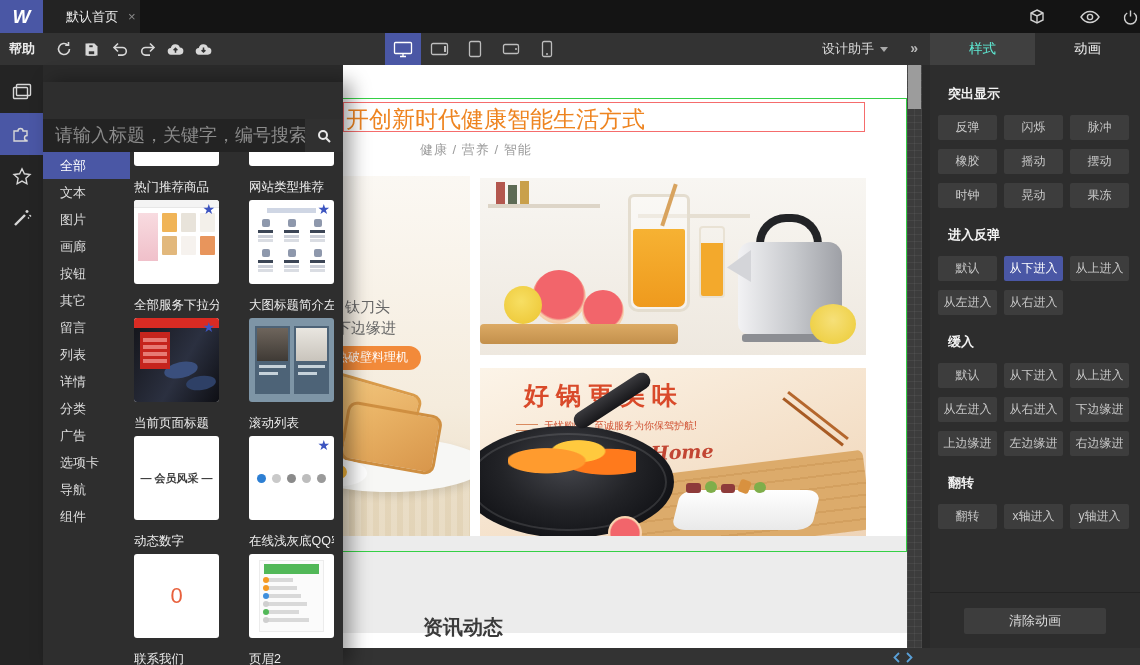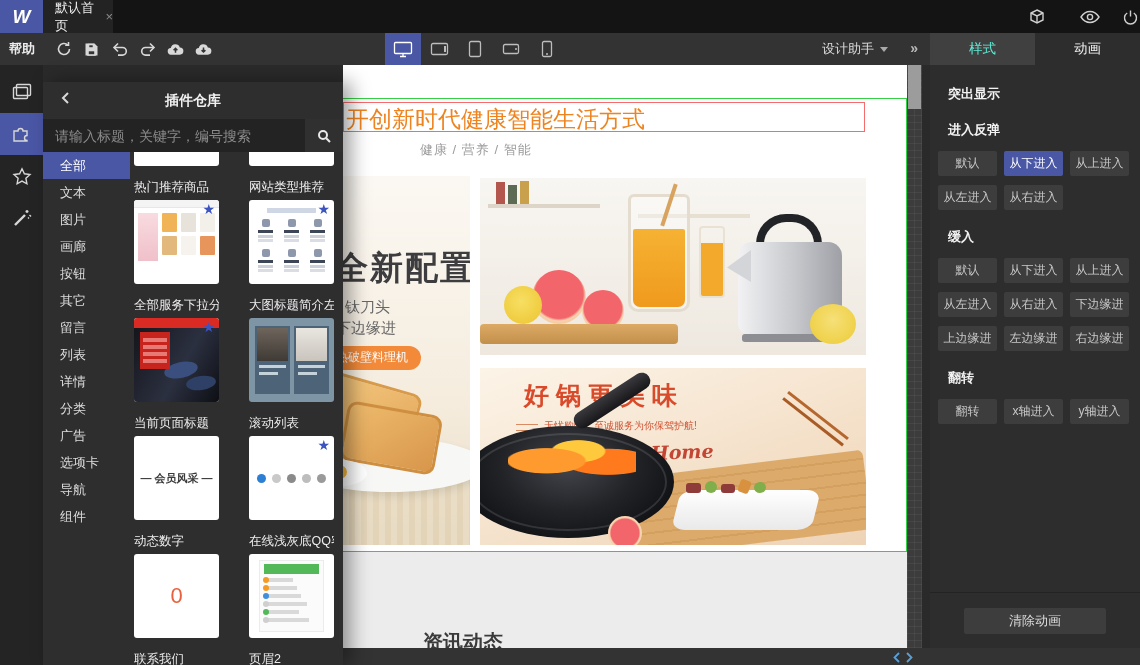--- a/index.html
+++ b/index.html
@@ -8,22 +8,22 @@
     --num-orange:#e8603c; --qq-green:#52b858;
   }
   *{margin:0;padding:0;box-sizing:border-box;font-family:"Liberation Sans","DejaVu Sans",sans-serif;}
   html,body{width:1140px;height:665px;overflow:hidden;background:#2a2a2a;}
   .app{position:relative;width:1140px;height:665px;overflow:hidden;}
 
   
   .topbar{position:absolute;left:0;top:0;width:1140px;height:33px;background:#141414;}
   .logo{position:absolute;left:0;top:0;width:43px;height:33px;background:var(--accent);
         color:#fff;font-weight:bold;font-style:italic;font-size:19px;display:flex;align-items:center;justify-content:center;}
-  .toptab{position:absolute;left:43px;top:0;width:70px;height:33px;background:#232323;color:#ededed;
-        font-size:13px;display:flex;align-items:center;padding-left:12px;}
+  .toptab{position:absolute;left:43px;top:0;width:97px;height:33px;background:#232323;color:#ededed;
+        font-size:13px;display:flex;align-items:center;padding-left:23px;}
   .toptab .close{margin-left:10px;color:#8a8a8a;font-size:13px;cursor:pointer;}
   .top-ic{position:absolute;top:7px;width:20px;height:20px;display:flex;align-items:center;justify-content:center;}
   .top-ic svg{stroke:#cfcfcf;fill:none;stroke-width:1.4;}
 
   
   .toolbar{position:absolute;left:0;top:33px;width:1140px;height:32px;background:#333;}
   .help{position:absolute;left:9px;top:0;height:32px;line-height:32px;color:#ececec;font-size:13px;font-weight:bold;}
   .tb-icons{position:absolute;left:55px;top:0;height:32px;display:flex;align-items:center;gap:11px;}
   .tb-ic{width:17px;height:17px;display:flex;align-items:center;justify-content:center;}
   .tb-ic svg{stroke:#d8d8d8;fill:none;stroke-width:1.6;}
@@ -104,37 +104,37 @@
   .w-chop{position:absolute;left:300px;top:46px;width:76px;height:3px;background:#b5672d;transform:rotate(38deg);box-shadow:0 8px 0 #a85b24;}
   .w-wok{position:absolute;left:-18px;top:58px;width:212px;height:112px;border-radius:50%;background:radial-gradient(ellipse at 50% 35%,#45464c 0%,#222327 45%,#121317 75%);}
   .w-wok::before{content:"";position:absolute;inset:7px;border-radius:50%;border:2px solid rgba(255,255,255,.12);}
   .w-handle{position:absolute;left:88px;top:24px;width:88px;height:17px;background:linear-gradient(#3a3a3e,#17171a);border-radius:9px;transform:rotate(-33deg);}
   .w-flame{position:absolute;left:28px;top:64px;width:128px;height:48px;
      background:radial-gradient(ellipse at 30% 60%,#ff9b2e 0 30%,transparent 32%),
                 radial-gradient(ellipse at 55% 40%,#ffc93e 0 26%,transparent 28%),
                 radial-gradient(ellipse at 78% 62%,#ff7a1c 0 30%,transparent 32%);}
   .w-grape{position:absolute;left:128px;top:148px;width:34px;height:34px;border-radius:50%;background:radial-gradient(circle,#f2656b 58%,#f8d3b0 64%);}
 
-  .page-bottom{position:absolute;left:0;top:486px;width:564px;height:97px;background:#ececec;}
+  .page-bottom{position:absolute;left:0;top:471px;width:564px;height:97px;background:#ececec;}
   .news-title{position:absolute;left:80px;top:78px;font-size:20px;font-weight:bold;color:#3a3a3a;}
 
   
   .vscroll{position:absolute;left:907px;top:65px;width:15px;height:583px;background:#3c3c3c;
      background-image:repeating-linear-gradient(0deg,rgba(255,255,255,.05) 0 1px,transparent 1px 7px),repeating-linear-gradient(90deg,rgba(255,255,255,.05) 0 1px,transparent 1px 7px);}
   .vthumb{position:absolute;left:1px;top:0;width:13px;height:44px;background:#9c9c9c;}
   .gap-strip{position:absolute;left:922px;top:65px;width:8px;height:583px;background:#2a2a2a;}
 
   
   .ppanel{position:absolute;left:43px;top:82px;width:300px;height:583px;background:#2e2e2e;z-index:20;box-shadow:8px 0 18px rgba(0,0,0,.38);overflow:hidden;}
   .phead{position:absolute;left:0;top:0;width:300px;height:37px;display:flex;align-items:center;}
   .pback{position:absolute;left:16px;top:9px;width:18px;height:18px;}
   .pback svg{stroke:#d8d8d8;fill:none;stroke-width:2;}
   .ptitle{width:100%;text-align:center;color:#f0f0f0;font-size:14px;font-weight:bold;}
   .psearch{position:absolute;left:0;top:37px;width:300px;height:33px;background:#232323;display:flex;}
-  .psearch input{flex:1;background:transparent;border:none;outline:none;color:#bbb;font-size:14px;padding-left:12px;}
+  .psearch input{flex:1;background:transparent;border:none;outline:none;color:#bbb;font-size:18px;padding-left:12px;}
   .psearch input::placeholder{color:#8b8b8b;}
   .psearch .sbtn{width:38px;height:33px;background:#303030;display:flex;align-items:center;justify-content:center;}
   .psearch .sbtn svg{stroke:#e8e8e8;fill:none;stroke-width:2;}
   .cats{position:absolute;left:0;top:70px;width:87px;bottom:0;}
   .cat{height:27px;line-height:27px;padding-left:17px;color:#dcdcdc;font-size:13px;cursor:pointer;}
   .cat.active{background:var(--accent);color:#fff;}
   .pgrid{position:absolute;left:91px;top:70px;width:200px;bottom:0;overflow:hidden;
      display:grid;grid-template-columns:85px 85px;column-gap:30px;row-gap:14px;align-content:start;}
   .pthumb{position:relative;width:85px;height:84px;background:#fff;border-radius:3px;overflow:hidden;}
   .pthumb.partial{height:14px;border-radius:0 0 3px 3px;}
@@ -331,21 +331,20 @@
   <div class="canvas">
     <div class="sel-green"></div>
     <div class="hero-box">
       <span>开创新时代健康智能生活方式</span>
     </div>
     <div class="hero-sub">健康 / 营养 / 智能</div>
 
     <div class="banners">
       <div class="left-banner">
         <div class="lb-mat"></div>
-        <div class="lb-head">全新配置</div>
         <div class="lb-l1">钛刀头</div>
         <div class="lb-l2">下边缘进</div>
         <div class="lb-badge">热破壁料理机</div>
         <div class="lb-plate"></div>
         <div class="lb-toast1"></div>
         <div class="lb-toast2"></div>
         <div class="lb-egg"></div>
       </div>
 
       <div class="kettle">
@@ -397,28 +396,20 @@
       <div class="news-title">资讯动态</div>
     </div>
   </div>
 
   <div class="vscroll">
     <div class="vthumb"></div>
   </div>
   <div class="gap-strip"></div>
 
   <div class="ppanel">
-    <div class="phead">
-      <span class="pback">
-        <svg width="14" height="14" viewBox="0 0 14 14">
-            <path d="M9 2L4 7l5 5"></path>
-          </svg>
-      </span>
-      <div class="ptitle">插件仓库</div>
-    </div>
     <div class="psearch">
       <input type="text" placeholder="请输入标题，关键字，编号搜索" style="">
       <span class="sbtn">
         <svg width="14" height="14" viewBox="0 0 14 14">
             <circle cx="6" cy="6" r="4"></circle>
             <path d="M9.2 9.2L13 13"></path>
           </svg>
       </span>
     </div>
     <div class="cats">
@@ -548,20 +539,31 @@
         <div class="pcell">
           <div class="plabel">页眉2</div>
         </div>
       </div>
   </div>
 
   <div class="apanel">
     <div class="asections">
         <div class="asec">
           <div class="atitle">突出显示</div>
+          <div class="agrid">
+            <div class="abtn">反弹</div>
+            <div class="abtn">闪烁</div>
+            <div class="abtn">脉冲</div>
+            <div class="abtn">橡胶</div>
+            <div class="abtn">摇动</div>
+            <div class="abtn">摆动</div>
+            <div class="abtn">时钟</div>
+            <div class="abtn">晃动</div>
+            <div class="abtn">果冻</div>
+          </div>
         </div>
         <div class="asec">
           <div class="atitle">进入反弹</div>
           <div class="agrid">
             <div class="abtn">默认</div>
             <div class="abtn active">从下进入</div>
             <div class="abtn">从上进入</div>
             <div class="abtn">从左进入</div>
             <div class="abtn">从右进入</div>
           </div>

